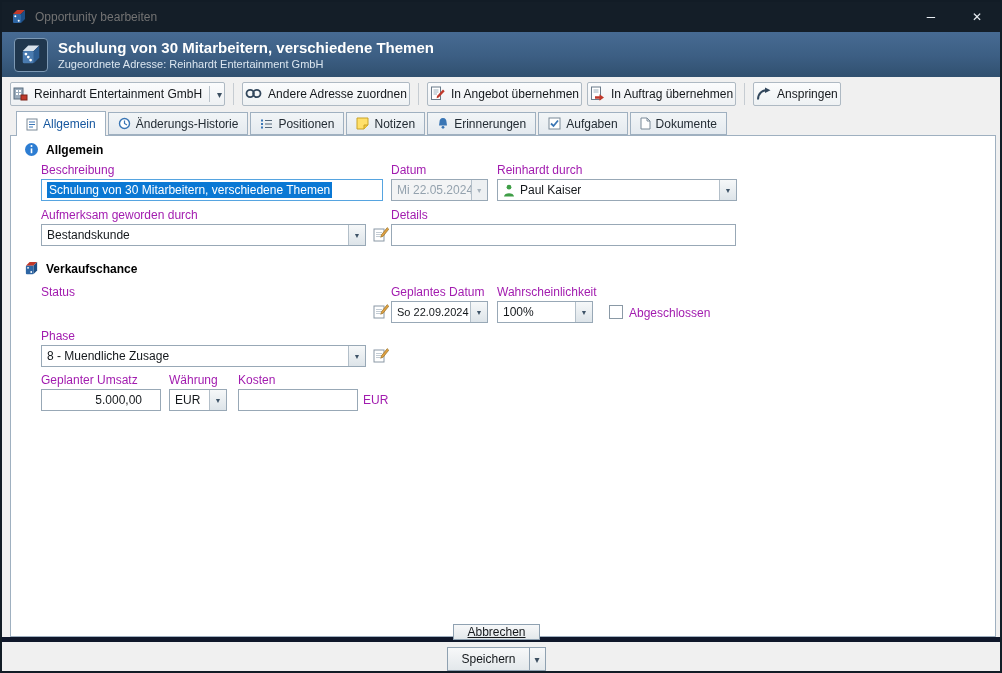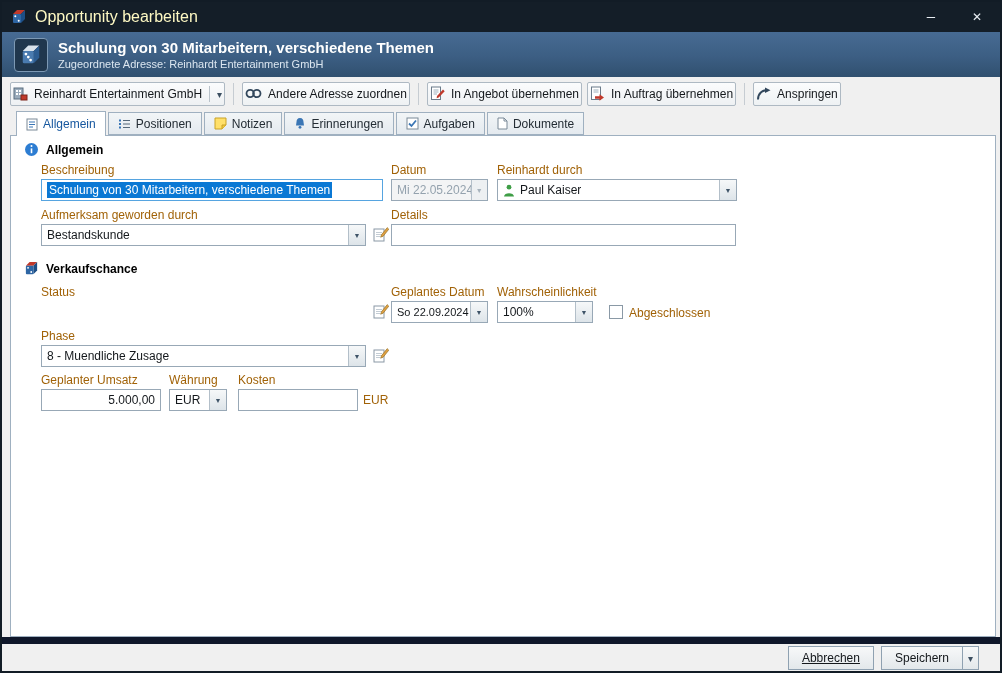--- a/index.html
+++ b/index.html
@@ -5,21 +5,21 @@
   html,body{margin:0;padding:0;background:#555;}
   *{box-sizing:border-box;}
   .window{
     position:relative;width:1002px;height:673px;margin:0 auto;
     background:#f0f0f0;border:2px solid #121c26;overflow:hidden;
     font-family:"Liberation Sans","DejaVu Sans",sans-serif;color:#14181c;
   }
   
   .titlebar{position:absolute;left:0;top:0;right:0;height:30px;background:#141e28;
     display:flex;align-items:center;padding-left:9px;gap:8px;}
-  .tb-title{color:#fef9c3;font-size:16px;}
+  .tb-title{color:#737373;font-size:12px;}
   .tb-btns{margin-left:auto;display:flex;height:100%;}
   .tb-btn{width:46px;height:100%;display:flex;align-items:center;justify-content:center;
     color:#e8edf2;font-size:13px;cursor:default;}
   .tb-btn.min::after{content:"–";font-size:15px;margin-top:-4px;}
   .tb-btn.close::after{content:"✕";font-size:12px;}
   
   .header{position:absolute;left:0;top:30px;right:0;height:45px;
     background:linear-gradient(180deg,#476b93 0%,#3c5e83 55%,#30506f 100%);
     display:flex;align-items:center;padding-left:12px;gap:10px;}
   .hd-icon{width:34px;height:34px;border-radius:4px;background:#20374e;
@@ -40,41 +40,41 @@
   .tabbar{position:absolute;left:8px;top:109px;height:25px;display:flex;align-items:flex-end;
     gap:2px;padding-left:6px;z-index:2;}
   .tab{display:flex;align-items:center;gap:5px;height:23px;margin-bottom:1px;padding:0 9px;
     border:1px solid #9fb0c0;background:linear-gradient(#f2f5f7,#e4eaef);font-size:12px;color:#232c34;cursor:default;}
   .tab.active{height:25px;margin-bottom:0;background:#fff;border-bottom:none;color:#15569e;z-index:3;}
   
   .panel{position:absolute;left:8px;top:133px;width:986px;height:502px;background:#fff;
     border:1px solid #9fb0c0;}
   .sec-title{position:absolute;display:flex;align-items:center;gap:7px;
     font-size:12px;font-weight:bold;color:#000;}
-  .lbl{position:absolute;font-size:12px;white-space:nowrap;color:#a16207;}
+  .lbl{position:absolute;font-size:12px;white-space:nowrap;color:#a21caf;}
   .input,.combo{position:absolute;height:22px;border:1px solid #98a8b6;background:#fff;
     font-size:12px;display:flex;align-items:center;padding-left:5px;}
   .input.focused{border-color:#56a4e0;}
   .selected{background:#0a78d4;color:#fff;padding:1px 2px;white-space:nowrap;}
   .tinput{position:absolute;height:22px;border:1px solid #98a8b6;background:#fff;
-    font-size:12px;font-family:inherit;padding:0 5px;color:#14181c;}
+    font-size:12px;font-family:inherit;padding:0 18px;color:#14181c;}
   .combo .arrow{margin-left:auto;width:17px;align-self:stretch;
     background:linear-gradient(#f6f8f9,#dde4e9);border-left:1px solid #b3bfc9;
     display:flex;align-items:center;justify-content:center;}
   .combo .arrow::after{content:"▼";font-size:7px;color:#3f5468;}
   .combo.disabled{background:#f3f4f5;color:#94a2ae;}
   .combo.disabled .arrow{background:#edf0f2;}
   .combo.disabled .arrow::after{color:#a7b3bd;}
   .combo .val{white-space:nowrap;overflow:hidden;}
   .editbtn{position:absolute;width:18px;height:18px;background:none;border:none;padding:0;cursor:default;}
   .checkbox{position:absolute;width:14px;height:14px;background:#fff;border:1px solid #8a99a6;}
   
   .footer{position:absolute;left:0;right:0;bottom:0;height:34px;background:#f0f0f0;
-    border-top:7px solid #0f172a;display:flex;align-items:center;justify-content:flex-end;
-    padding-right:21px;gap:7px;}
+    border-top:5px solid #0f172a;display:flex;align-items:center;justify-content:flex-end;
+    padding-right:9px;gap:7px;flex-direction:column;}
   .btn{height:24px;padding:0 13px;font-size:12px;font-family:inherit;color:#14181c;
     border:1px solid #8fa1b1;background:linear-gradient(#f7f8f9,#e3e8eb);cursor:default;}
   .btn.cancel{text-decoration:underline;}
   .splitbtn{display:flex;}
   .splitbtn .main{border-right:none;}
   .splitbtn .caretbtn{width:17px;padding:0;display:flex;align-items:center;justify-content:center;}
 </style>
 </head>
 <body>
 
@@ -182,20 +182,29 @@
       <span class="icn">
           <svg width="12" height="13" viewBox="0 0 12 13">
             <rect x="1" y="1" width="10" height="11" fill="#fff" stroke="#7a8a98"></rect>
             <path d="M3 4h6M3 6.5h6M3 9h4" stroke="#3a76b5" stroke-width="1.2"></path>
           </svg>
         </span>
       <span>Allgemein</span>
     </div>
     <div class="tab">
       <span class="icn">
+          <svg width="13" height="13" viewBox="0 0 13 13">
+            <circle cx="6.5" cy="6.5" r="5" fill="#fff" stroke="#3a76b5" stroke-width="1.4"></circle>
+            <path d="M6.5 3.5 V6.5 L9 8" stroke="#3a76b5" stroke-width="1.2" fill="none"></path>
+          </svg>
+        </span>
+      <span>Änderungs-Historie</span>
+    </div>
+    <div class="tab">
+      <span class="icn">
           <svg width="13" height="12" viewBox="0 0 13 12">
             <rect x="1" y="1.5" width="2" height="2" fill="#3a76b5"></rect>
             <rect x="1" y="5" width="2" height="2" fill="#3a76b5"></rect>
             <rect x="1" y="8.5" width="2" height="2" fill="#3a76b5"></rect>
             <path d="M5 2.5h7M5 6h7M5 9.5h7" stroke="#55687a" stroke-width="1.2"></path>
           </svg>
         </span>
       <span>Positionen</span>
     </div>
     <div class="tab">

